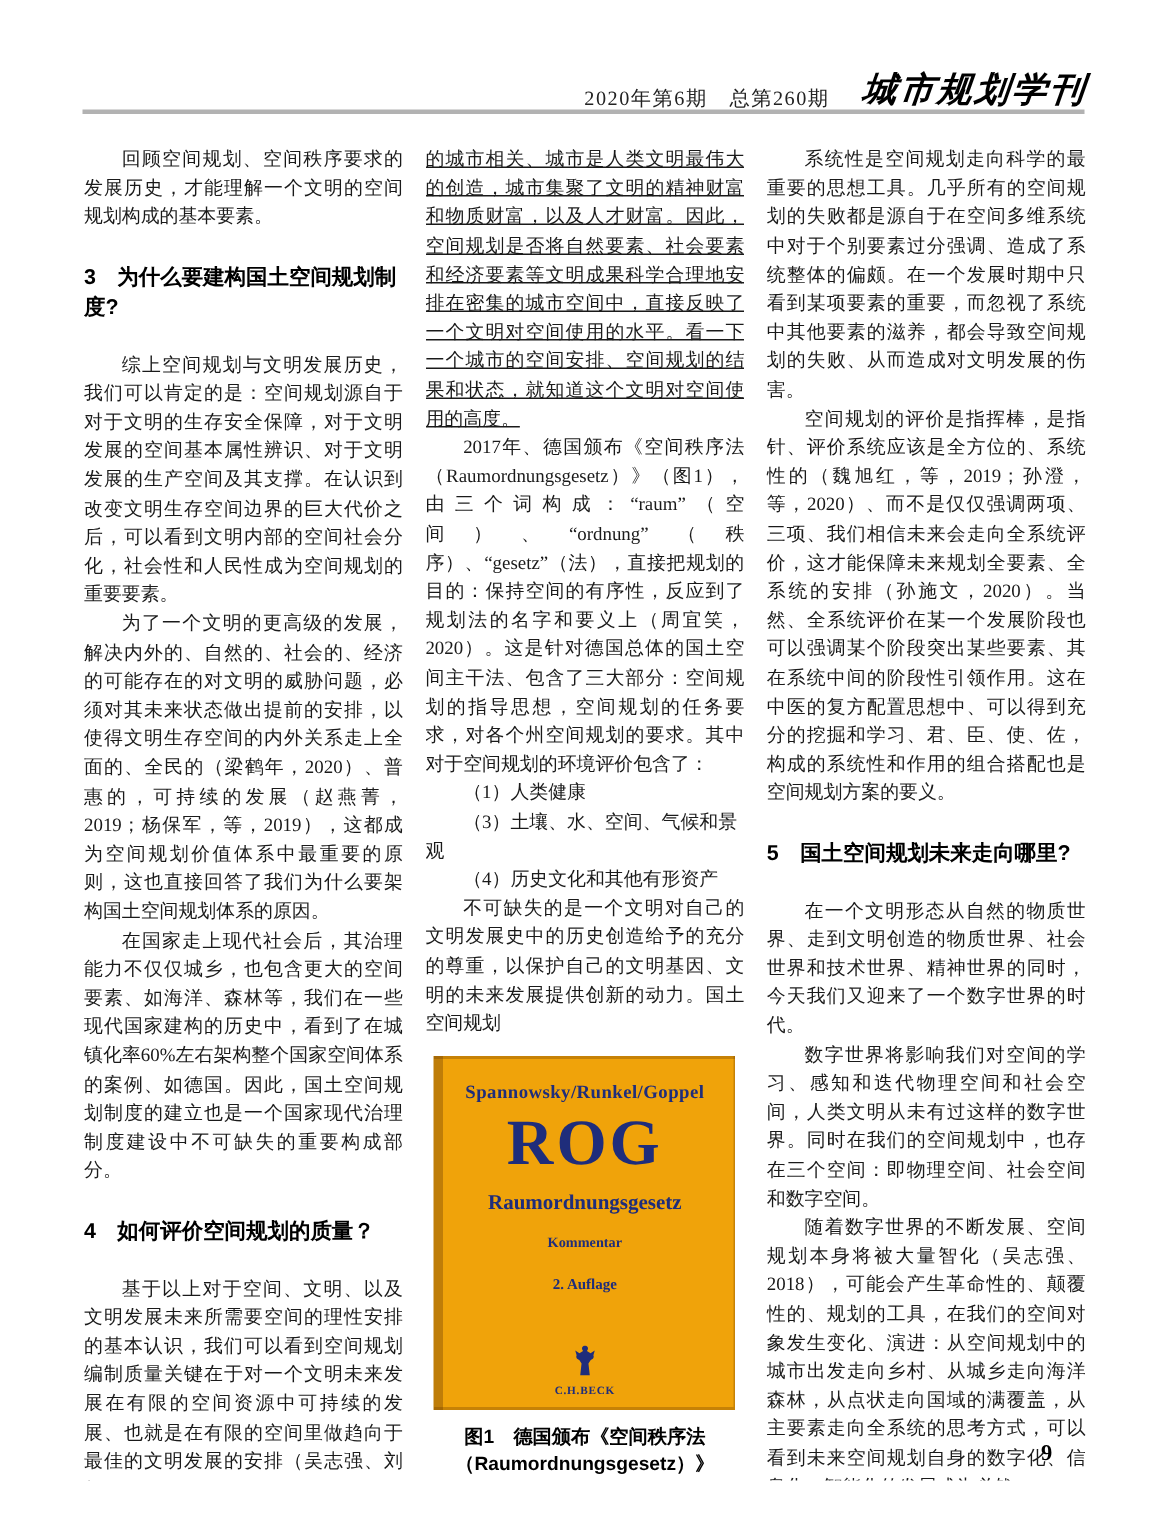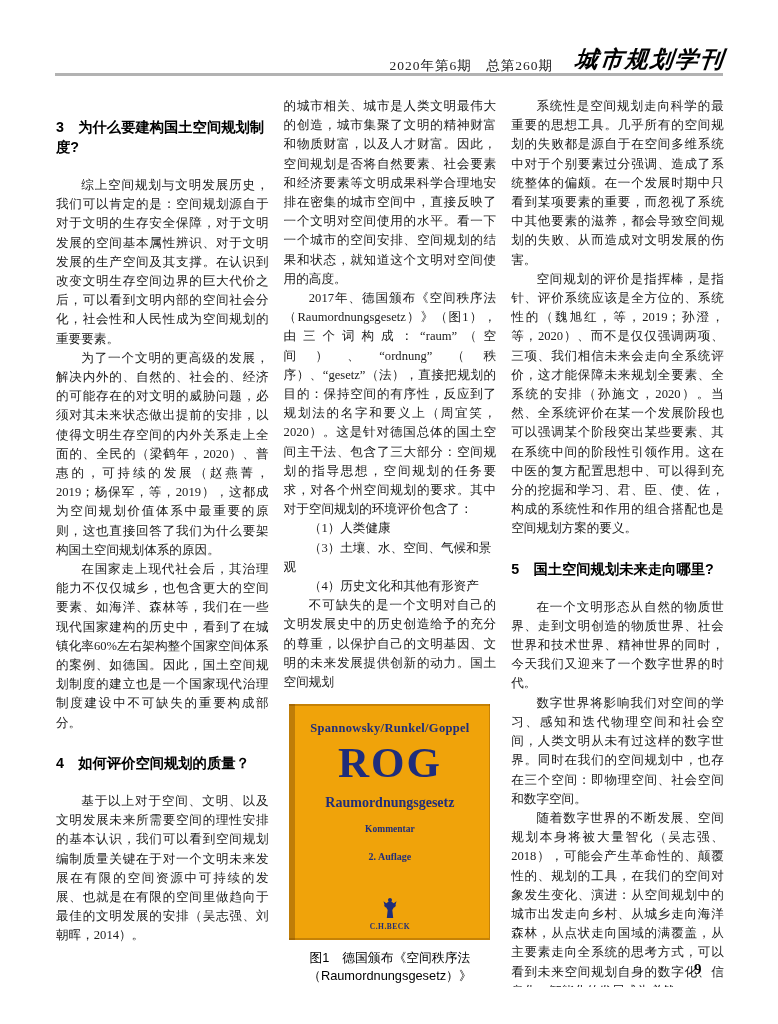--- a/index.html
+++ b/index.html
@@ -11,60 +11,61 @@
   .issue{font-size:13.5px;letter-spacing:1px;color:#222;}
   .logo{font-size:23px;font-weight:900;font-style:italic;letter-spacing:2px;color:#000;
         transform:skewX(-6deg);font-family:"Liberation Serif",serif;}
   .rule{position:absolute;top:73px;left:55px;width:668px;height:3px;background:#b2b2b2;}
 
   
   .columns{position:absolute;top:97px;left:56px;width:668px;height:890px;
            display:flex;gap:15px;}
   .col{width:212.6px;overflow:hidden;}
   .para{margin:0;font-size:12.6px;line-height:19.2px;text-align:justify;text-indent:2em;}
-  .noindent{text-indent:0;}
+  .noindent{text-indent:0;text-decoration:underline;}
   .list{margin:0;font-size:12.6px;line-height:19.2px;text-indent:2em;}
   .sec{margin:20px 0 19px 0;font-family:"Liberation Sans","DejaVu Sans",sans-serif;
        font-size:14.3px;font-weight:700;color:#000;line-height:20px;}
 
   
   .figure{margin:12px 0 0 0;}
   .book{width:201px;height:236px;margin:0 auto;position:relative;
         background:linear-gradient(90deg,#bf7d08 0,#bf7d08 6px,var(--cover-bg,#f0a30a) 6px);
         box-shadow:inset 0 2px 0 rgba(120,70,0,.35), inset -1px -2px 0 rgba(120,70,0,.35);
         display:flex;flex-direction:column;align-items:center;
         color:var(--cover-text,#1f2d7b);}
   .bk-authors{margin-top:17px;font-size:12.5px;font-weight:700;letter-spacing:.3px;text-align:right;}
   .bk-title{margin-top:2px;font-size:43px;font-weight:700;letter-spacing:2px;line-height:50px;}
   .bk-sub{margin-top:7px;font-size:14px;font-weight:700;}
   .bk-komm{margin-top:13px;font-size:9.5px;font-weight:700;}
   .bk-ed{margin-top:17px;font-size:10px;font-weight:700;}
   .bk-logo{margin-top:auto;margin-bottom:10px;text-align:center;line-height:1;}
   .bk-pub{margin-top:2px;font-size:7.5px;font-weight:700;letter-spacing:.5px;}
 
   figcaption{margin-top:9px;text-align:center;}
-  .cap-zh{font-family:"Liberation Sans","DejaVu Sans",sans-serif;font-weight:400;
+  .cap-zh{font-family:"Liberation Sans","DejaVu Sans",sans-serif;font-weight:700;
           font-size:12.8px;line-height:18px;color:#000;}
 
   .pagenum{position:absolute;top:961px;left:694px;font-size:15px;font-weight:700;color:#000;}
 </style>
 </head>
 <body>
 
 <div class="page">
 
   <div class="header">
     <span class="issue">2020年第6期　总第260期</span>
     <span class="logo">城市规划学刊</span>
   </div>
   <div class="rule"></div>
 
   <div class="columns">
 
     <div class="col">
+      <p class="para">回顾空间规划、空间秩序要求的发展历史，才能理解一个文明的空间规划构成的基本要素。</p>
       <h2 class="sec">3　为什么要建构国土空间规划制度?</h2>
       <p class="para">综上空间规划与文明发展历史，我们可以肯定的是：空间规划源自于对于文明的生存安全保障，对于文明发展的空间基本属性辨识、对于文明发展的生产空间及其支撑。在认识到改变文明生存空间边界的巨大代价之后，可以看到文明内部的空间社会分化，社会性和人民性成为空间规划的重要要素。</p>
       <p class="para">为了一个文明的更高级的发展，解决内外的、自然的、社会的、经济的可能存在的对文明的威胁问题，必须对其未来状态做出提前的安排，以使得文明生存空间的内外关系走上全面的、全民的（梁鹤年，2020）、普惠的，可持续的发展（赵燕菁，2019；杨保军，等，2019），这都成为空间规划价值体系中最重要的原则，这也直接回答了我们为什么要架构国土空间规划体系的原因。</p>
       <p class="para">在国家走上现代社会后，其治理能力不仅仅城乡，也包含更大的空间要素、如海洋、森林等，我们在一些现代国家建构的历史中，看到了在城镇化率60%左右架构整个国家空间体系的案例、如德国。因此，国土空间规划制度的建立也是一个国家现代治理制度建设中不可缺失的重要构成部分。</p>
       <h2 class="sec">4　如何评价空间规划的质量？</h2>
       <p class="para">基于以上对于空间、文明、以及文明发展未来所需要空间的理性安排的基本认识，我们可以看到空间规划编制质量关键在于对一个文明未来发展在有限的空间资源中可持续的发展、也就是在有限的空间里做趋向于最佳的文明发展的安排（吴志强、刘朝晖，2014）。</p>
 
     </div>
 
     <div class="col">

